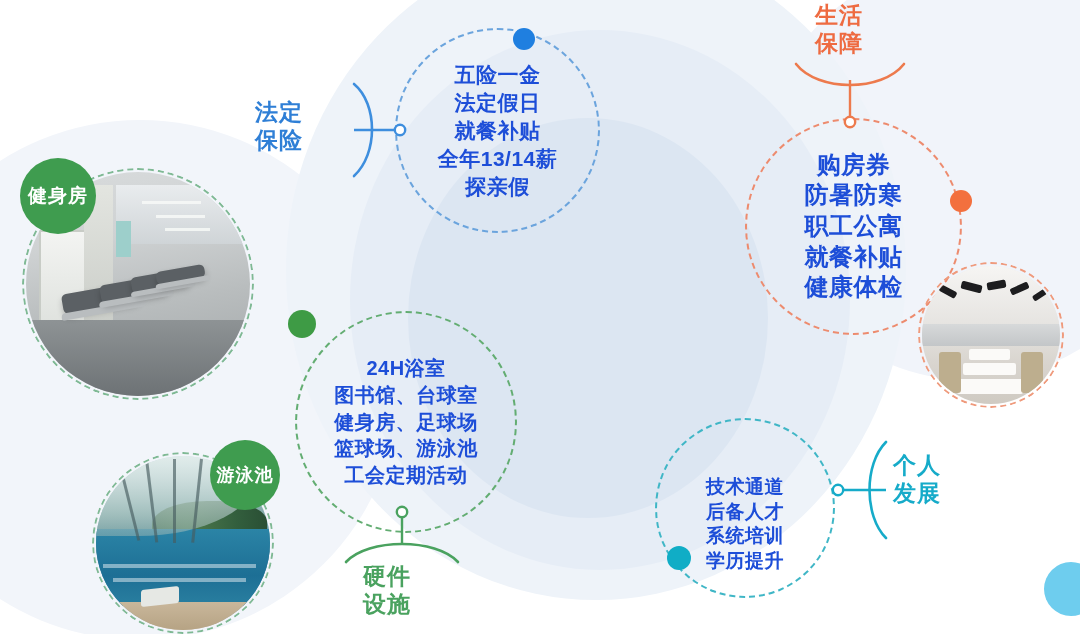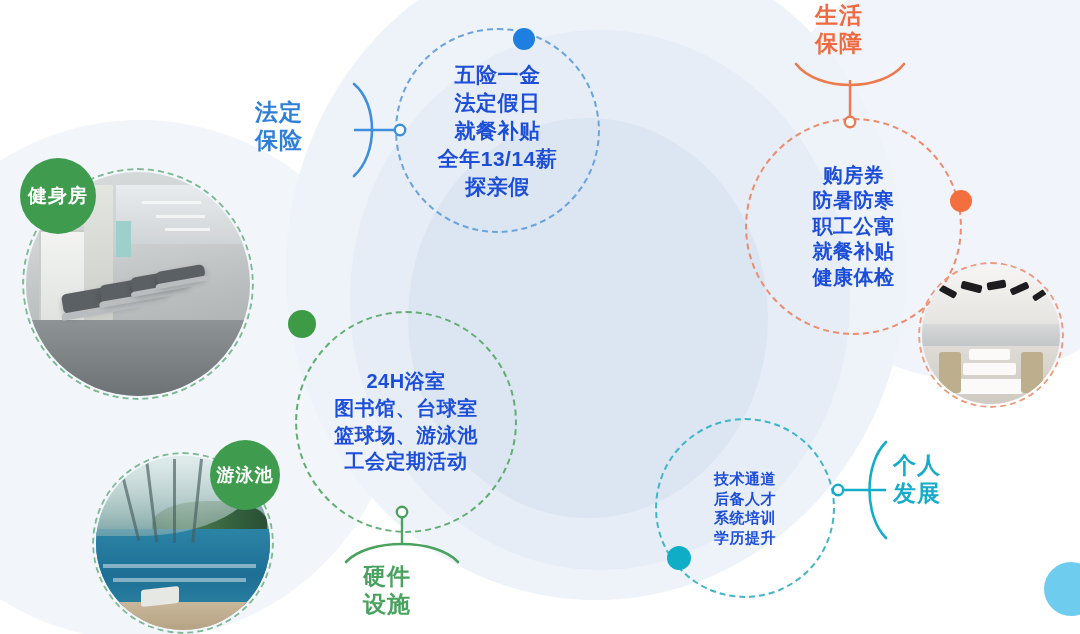--- a/index.html
+++ b/index.html
@@ -40,29 +40,29 @@
     font-weight:700;
   }
   .bubble .lines div{white-space:nowrap;}
 
   #bub-insurance{left:395px;top:28px;width:205px;height:205px;
     border:2px dashed #6ba4dd;}
   #bub-insurance .lines{font-size:21px;}
 
   #bub-living{left:745px;top:118px;width:217px;height:217px;
     border:2px dashed #ed8b6e;}
-  #bub-living .lines{font-size:20px;line-height:1.28;}
+  #bub-living .lines{font-size:24px;line-height:1.28;}
 
   #bub-facility{left:295px;top:311px;width:222px;height:222px;
     border:2px dashed #63ad72;}
   #bub-facility .lines{font-size:20px;line-height:1.34;}
 
   #bub-growth{left:655px;top:418px;width:180px;height:180px;
     border:2px dashed #3fb6c6;}
-  #bub-growth .lines{font-size:15px;line-height:1.3;}
+  #bub-growth .lines{font-size:19px;line-height:1.3;margin-top:16px;}
 
   
   .node-dot{position:absolute;border-radius:50%;}
   #dot-insurance{left:513px;top:28px;width:22px;height:22px;background:#1f7fe0;}
   #dot-living{left:950px;top:190px;width:22px;height:22px;background:#f3703e;}
   #dot-facility{left:288px;top:310px;width:28px;height:28px;background:#3e9b45;}
   #dot-growth{left:667px;top:546px;width:24px;height:24px;background:#10adc6;}
 
   
   .label{
@@ -203,20 +203,21 @@
 
   <div class="label" id="label-living">
     <div>生活</div>
     <div>保障</div>
   </div>
 
   <div class="bubble" id="bub-facility">
     <div class="lines">
       <div>24H浴室</div>
       <div>图书馆、台球室</div>
+      <div>健身房、足球场</div>
       <div>篮球场、游泳池</div>
       <div>工会定期活动</div>
     </div>
   </div>
   <div class="node-dot" id="dot-facility"></div>
 
   <svg class="connector" style="left:338px;top:504px;width:130px;height:62px;">
     <circle cx="64" cy="8" r="5.2" fill="#ffffff" stroke="#4aa25f" stroke-width="2.4"></circle>
     <line x1="64" y1="13" x2="64" y2="40" stroke="#4aa25f" stroke-width="2.4"></line>
     <path d="M8,58 C30,34 98,34 120,58" fill="none" stroke="#4aa25f" stroke-width="2.6" stroke-linecap="round"></path>

